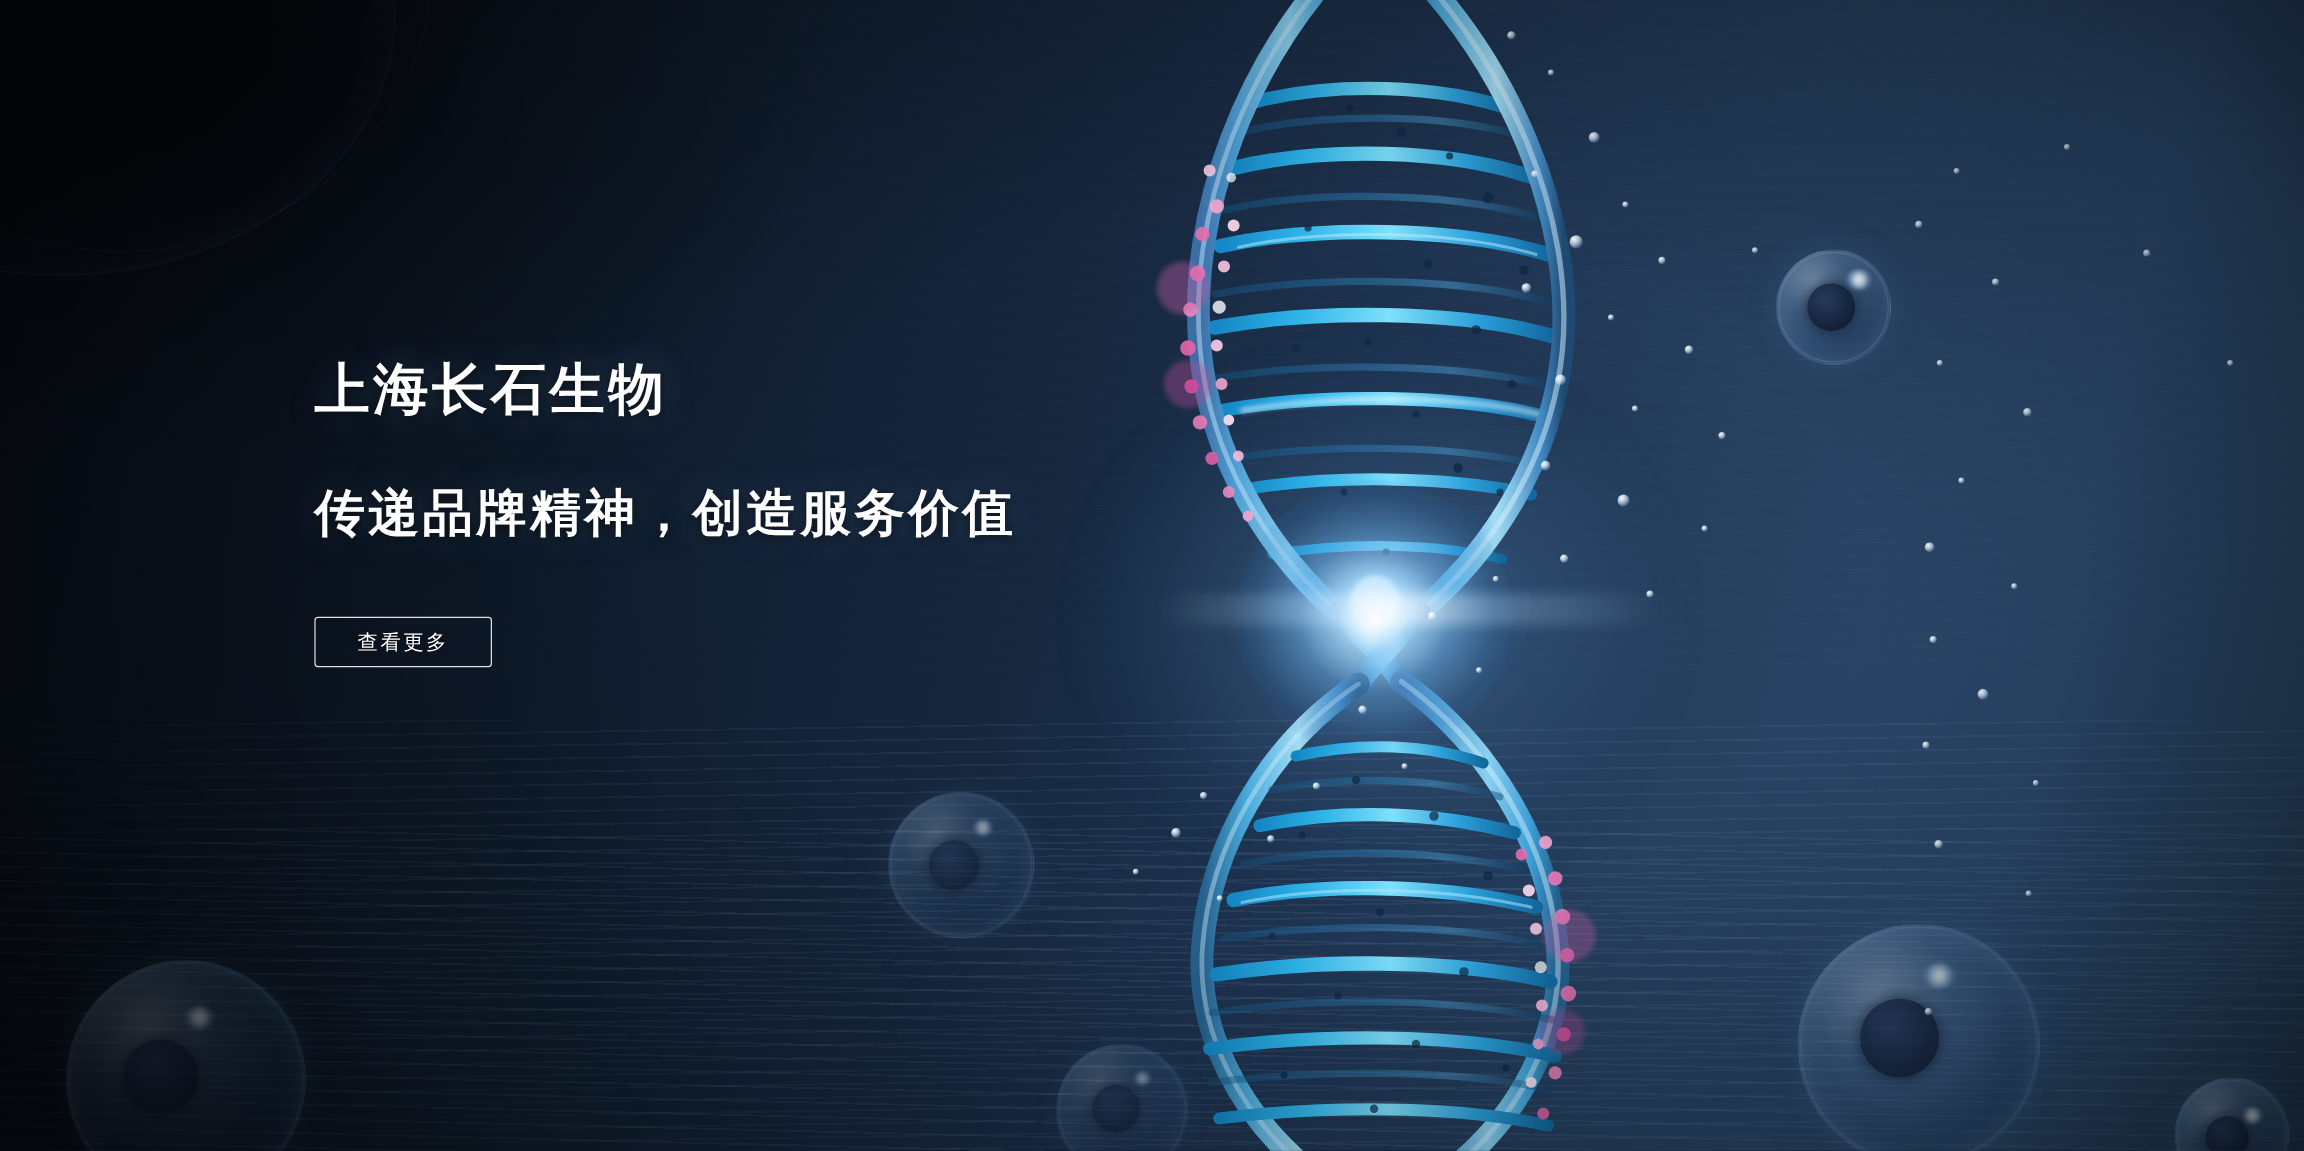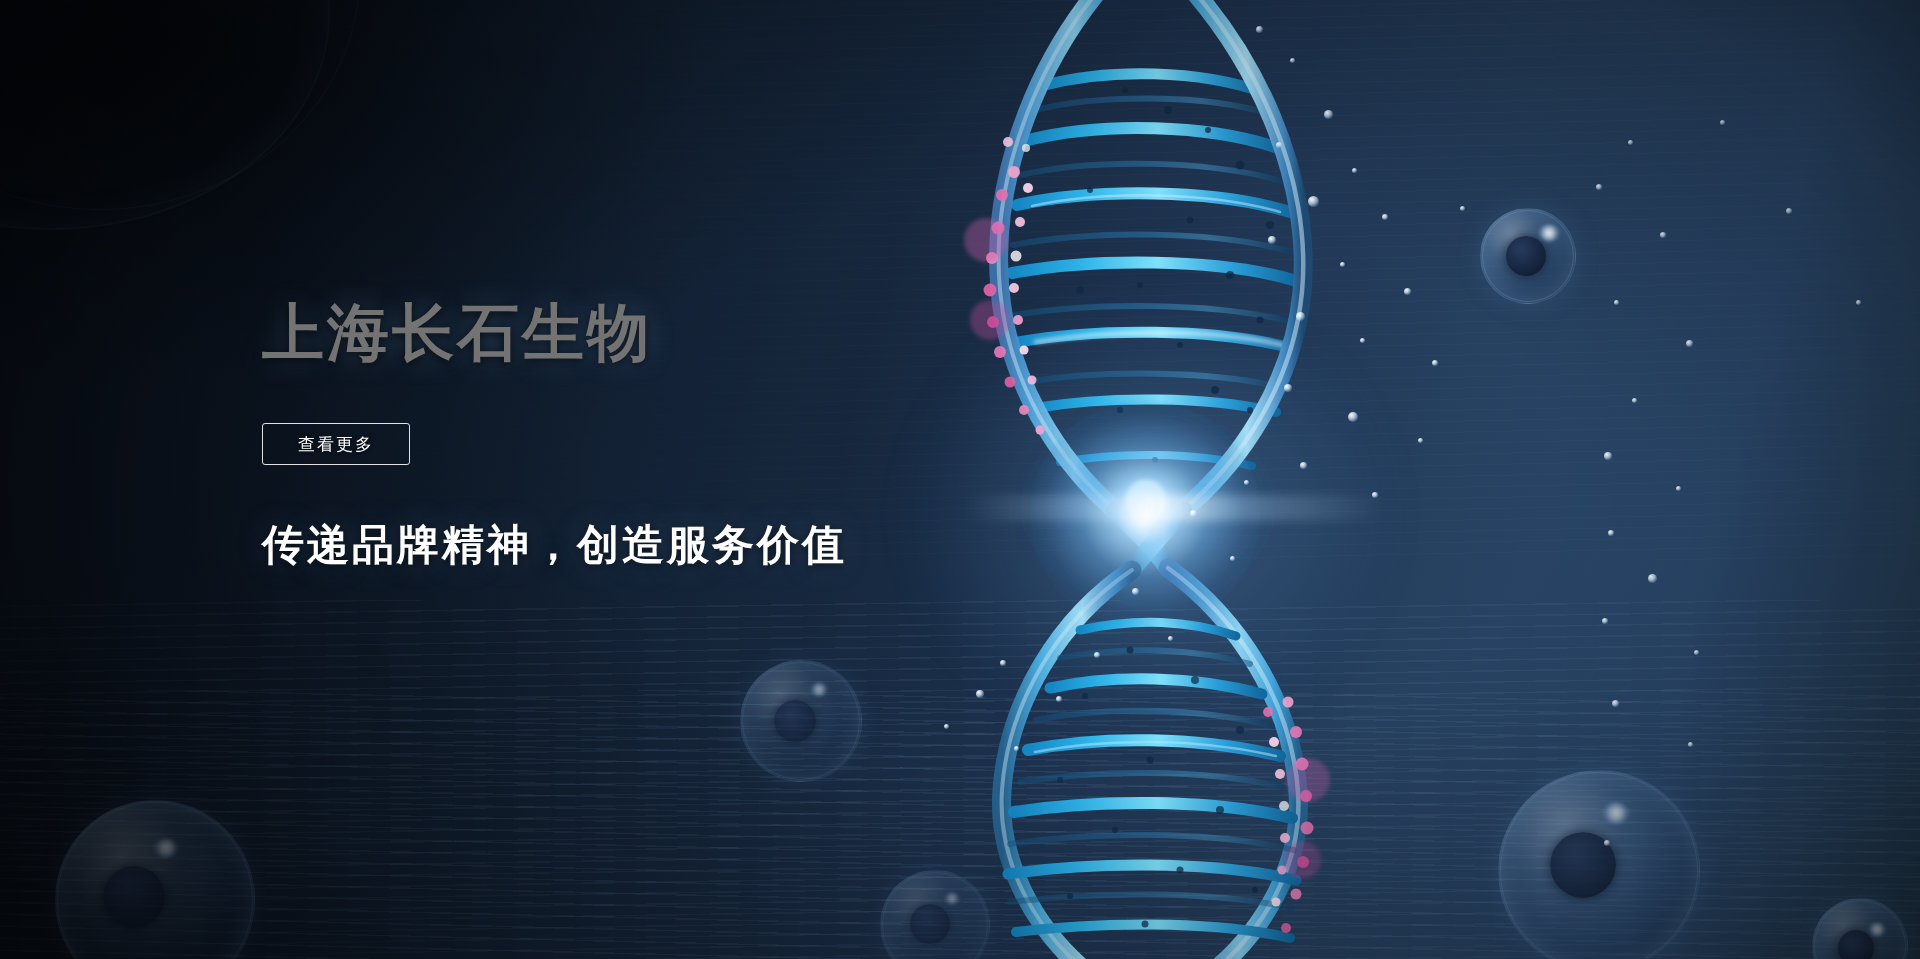--- a/index.html
+++ b/index.html
@@ -137,21 +137,21 @@
 
   
   .bub { position:absolute; border-radius:50%; pointer-events:none;
     background:radial-gradient(circle at 34% 30%, rgba(255,255,255,.98) 0%, rgba(226,242,255,.72) 38%, rgba(150,200,245,.26) 72%, rgba(255,255,255,0) 100%); }
 
   
   #content { position:absolute; left:262px; top:300px; width:980px; z-index:40; }
 
   .title-row { display:flex; align-items:flex-end; gap:38px; }
   #brand-cn {
-    font-size:62px; font-weight:bold; color:#737373; letter-spacing:3px;
+    font-size:46px; font-weight:bold; color:#ffffff; letter-spacing:3px;
     line-height:1.05;
     text-shadow:0 2px 10px rgba(0,0,0,.7), 0 0 28px rgba(120,175,230,.30);
   }
   #brand-en {
     font-size:20px; font-weight:bold; color:#e9c74f; letter-spacing:1.1px;
     padding-bottom:7px; white-space:nowrap;
     text-shadow:0 1px 6px rgba(0,0,0,.65);
   }
   #tagline {
     margin-top:52px;
@@ -474,21 +474,21 @@
 
   <div class="topdark"></div>
   <div class="vignette"></div>
 
   <div id="content">
 
     <div class="title-row">
       <div id="brand-cn">上海长石生物</div>
     </div>
 
+    <div id="tagline">传递品牌精神，创造服务价值</div>
+
     <div>
       <button id="cta">查看更多</button>
     </div>
 
-    <div id="tagline">传递品牌精神，创造服务价值</div>
-
   </div>
 
 </div>
 
 </body></html>

